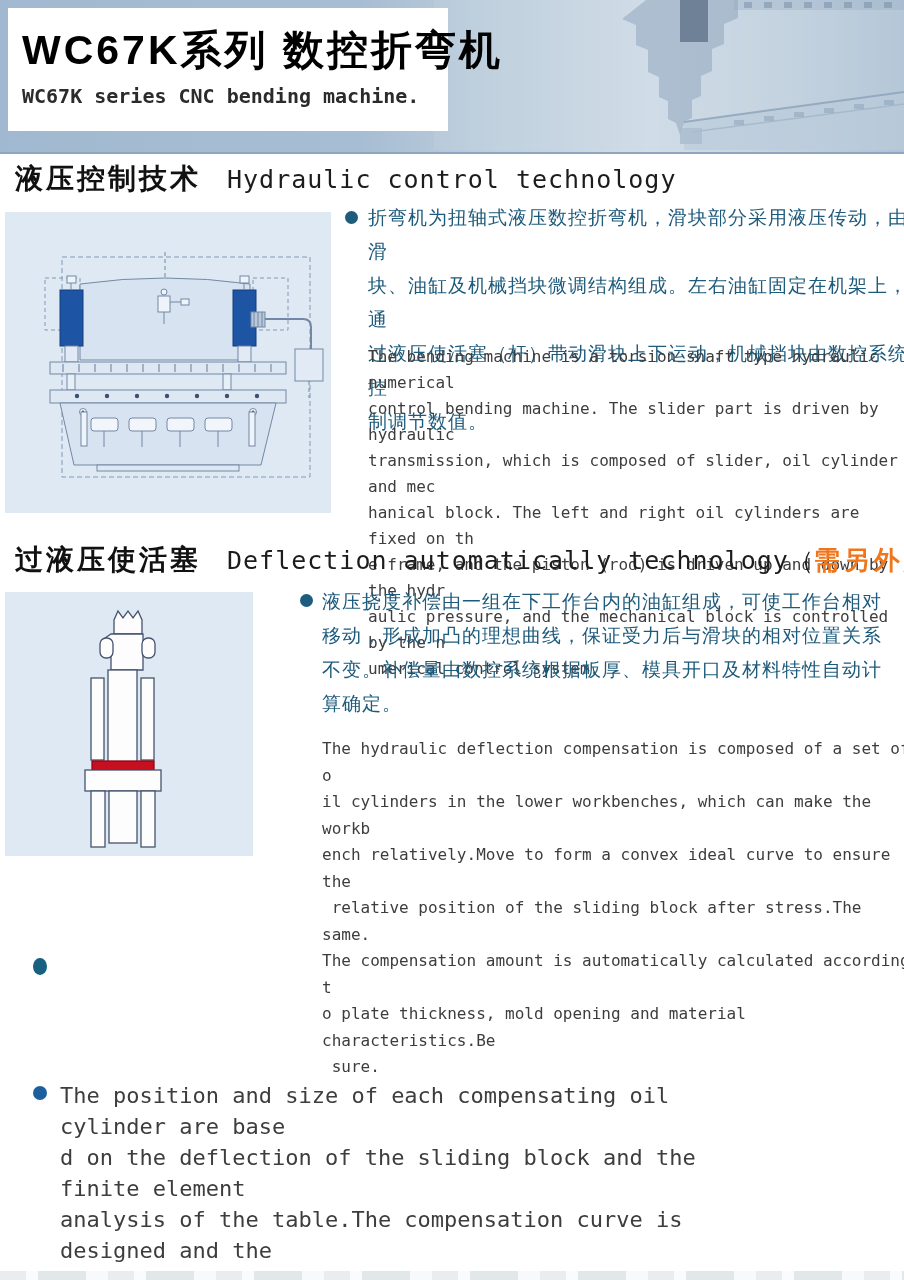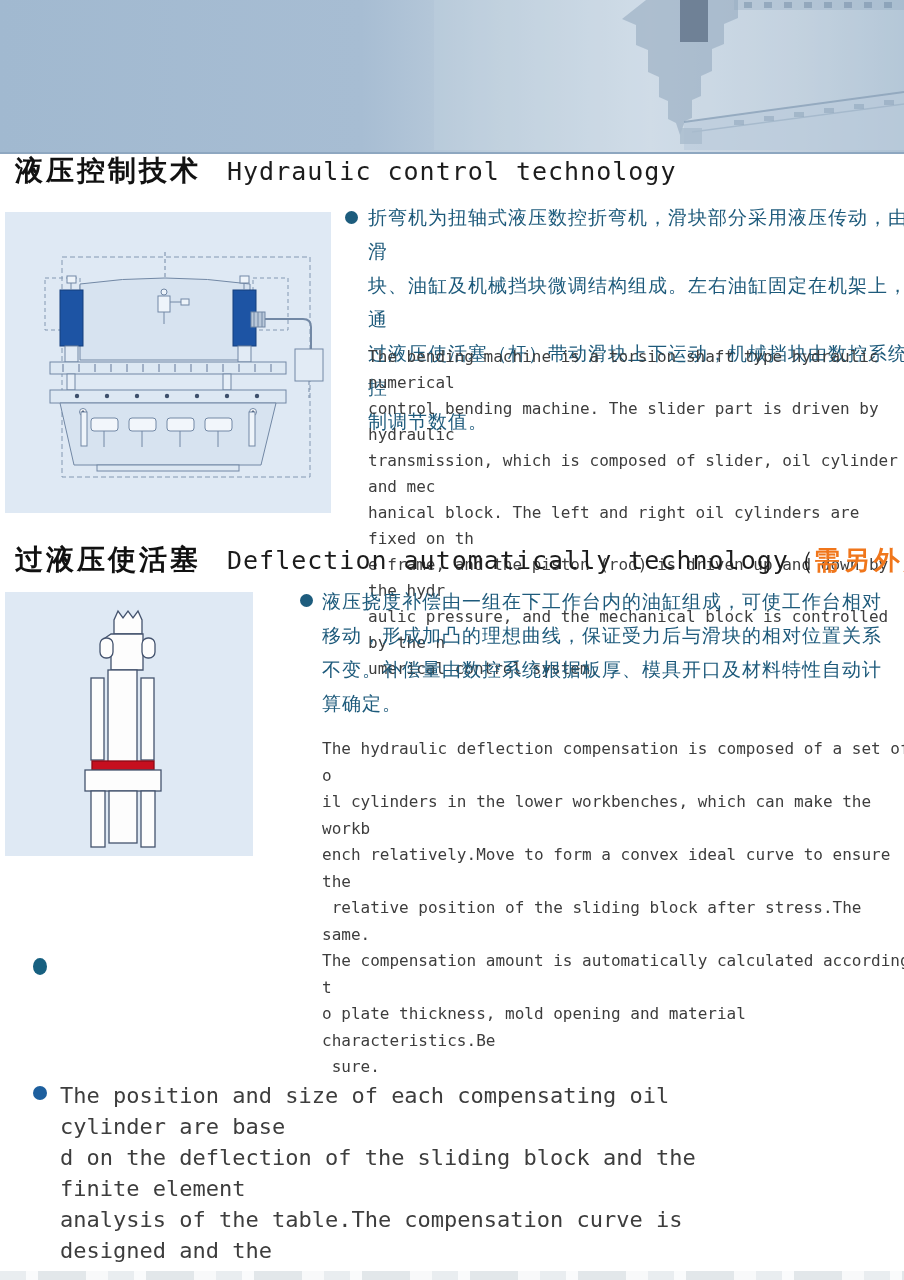--- a/index.html
+++ b/index.html
@@ -25,21 +25,21 @@
   .title-en{
     margin-top:6px;font-size:20px;font-weight:bold;color:#2b2b2b;
     font-family:"DejaVu Sans Mono",monospace;letter-spacing:0px;white-space:nowrap;
   }
   
   .sec-head{position:absolute;left:15px;white-space:nowrap;}
   .sec-head .cn{font-size:28px;font-weight:bold;color:#111;letter-spacing:3px;}
   .sec-head .en{font-size:25px;color:#1c1c1c;font-family:"DejaVu Sans Mono",monospace;letter-spacing:1px;margin-left:26px;}
   .sec-head .paren{font-size:25px;color:#1c1c1c;font-family:"DejaVu Sans Mono",monospace;}
   .sec-head .note{font-size:26px;font-weight:bold;color:#f0761b;letter-spacing:4px;}
-  #head1{top:152px;}
+  #head1{top:160px;}
   #head2{top:541px;}
   
   .panel{position:absolute;background:#dfe9f4;}
   #panel1{left:5px;top:212px;width:326px;height:301px;}
   #panel2{left:5px;top:592px;width:248px;height:264px;}
   .panel svg{display:block;}
   
   .bullet{
     position:absolute;width:13px;height:13px;border-radius:50%;
   }
@@ -97,20 +97,24 @@
       <rect x="246" y="128" width="22" height="16" fill="#a9bccd" opacity="0.8"></rect>
       <g opacity="0.4" fill="#7e97af">
         <rect x="300" y="120" width="10" height="5"></rect>
           <rect x="330" y="116" width="10" height="5"></rect>
         <rect x="360" y="112" width="10" height="5"></rect>
           <rect x="390" y="108" width="10" height="5"></rect>
         <rect x="420" y="104" width="10" height="5"></rect>
           <rect x="450" y="100" width="10" height="5"></rect>
       </g>
     </svg>
+    <div class="title-box">
+      <div class="title-cn">WC67K系列 数控折弯机</div>
+      <div class="title-en">WC67K series CNC bending machine.</div>
+    </div>
   </div>
 
   <div class="sec-head" id="head1">
     <span class="cn">液压控制技术</span><span class="en">Hydraulic control technology</span>
   </div>
 
   <div class="panel" id="panel1">
     <svg width="326" height="301" viewBox="0 0 326 301">
       <g fill="none" stroke="#7288a5" stroke-width="1">
 

